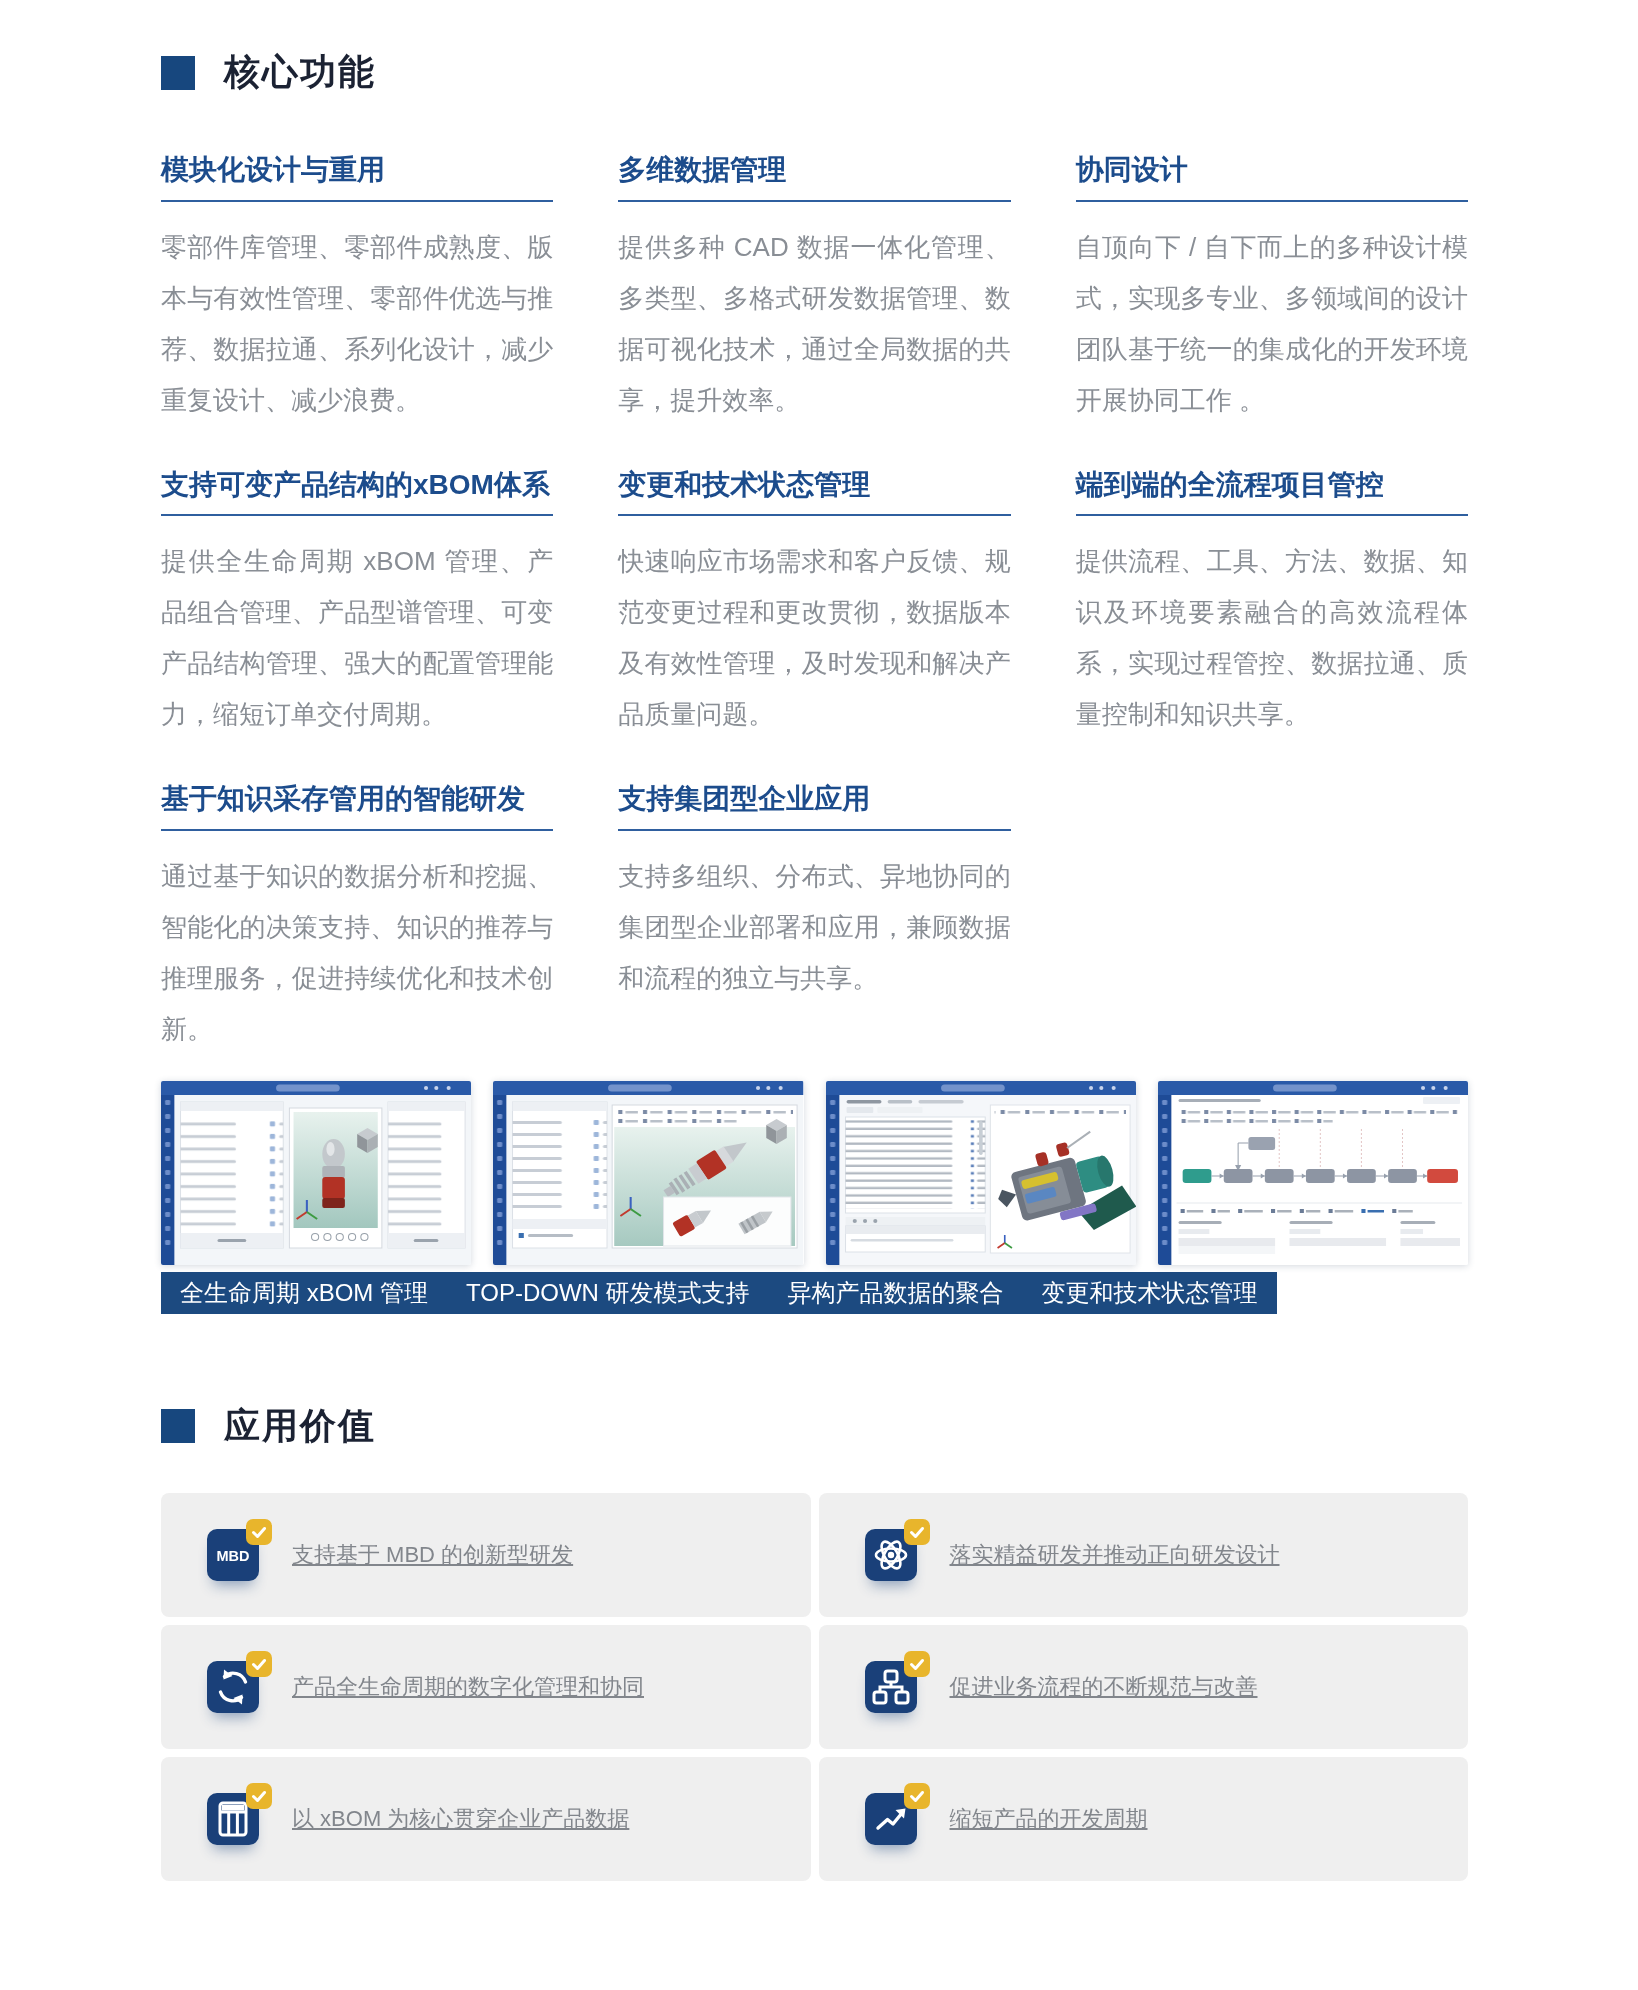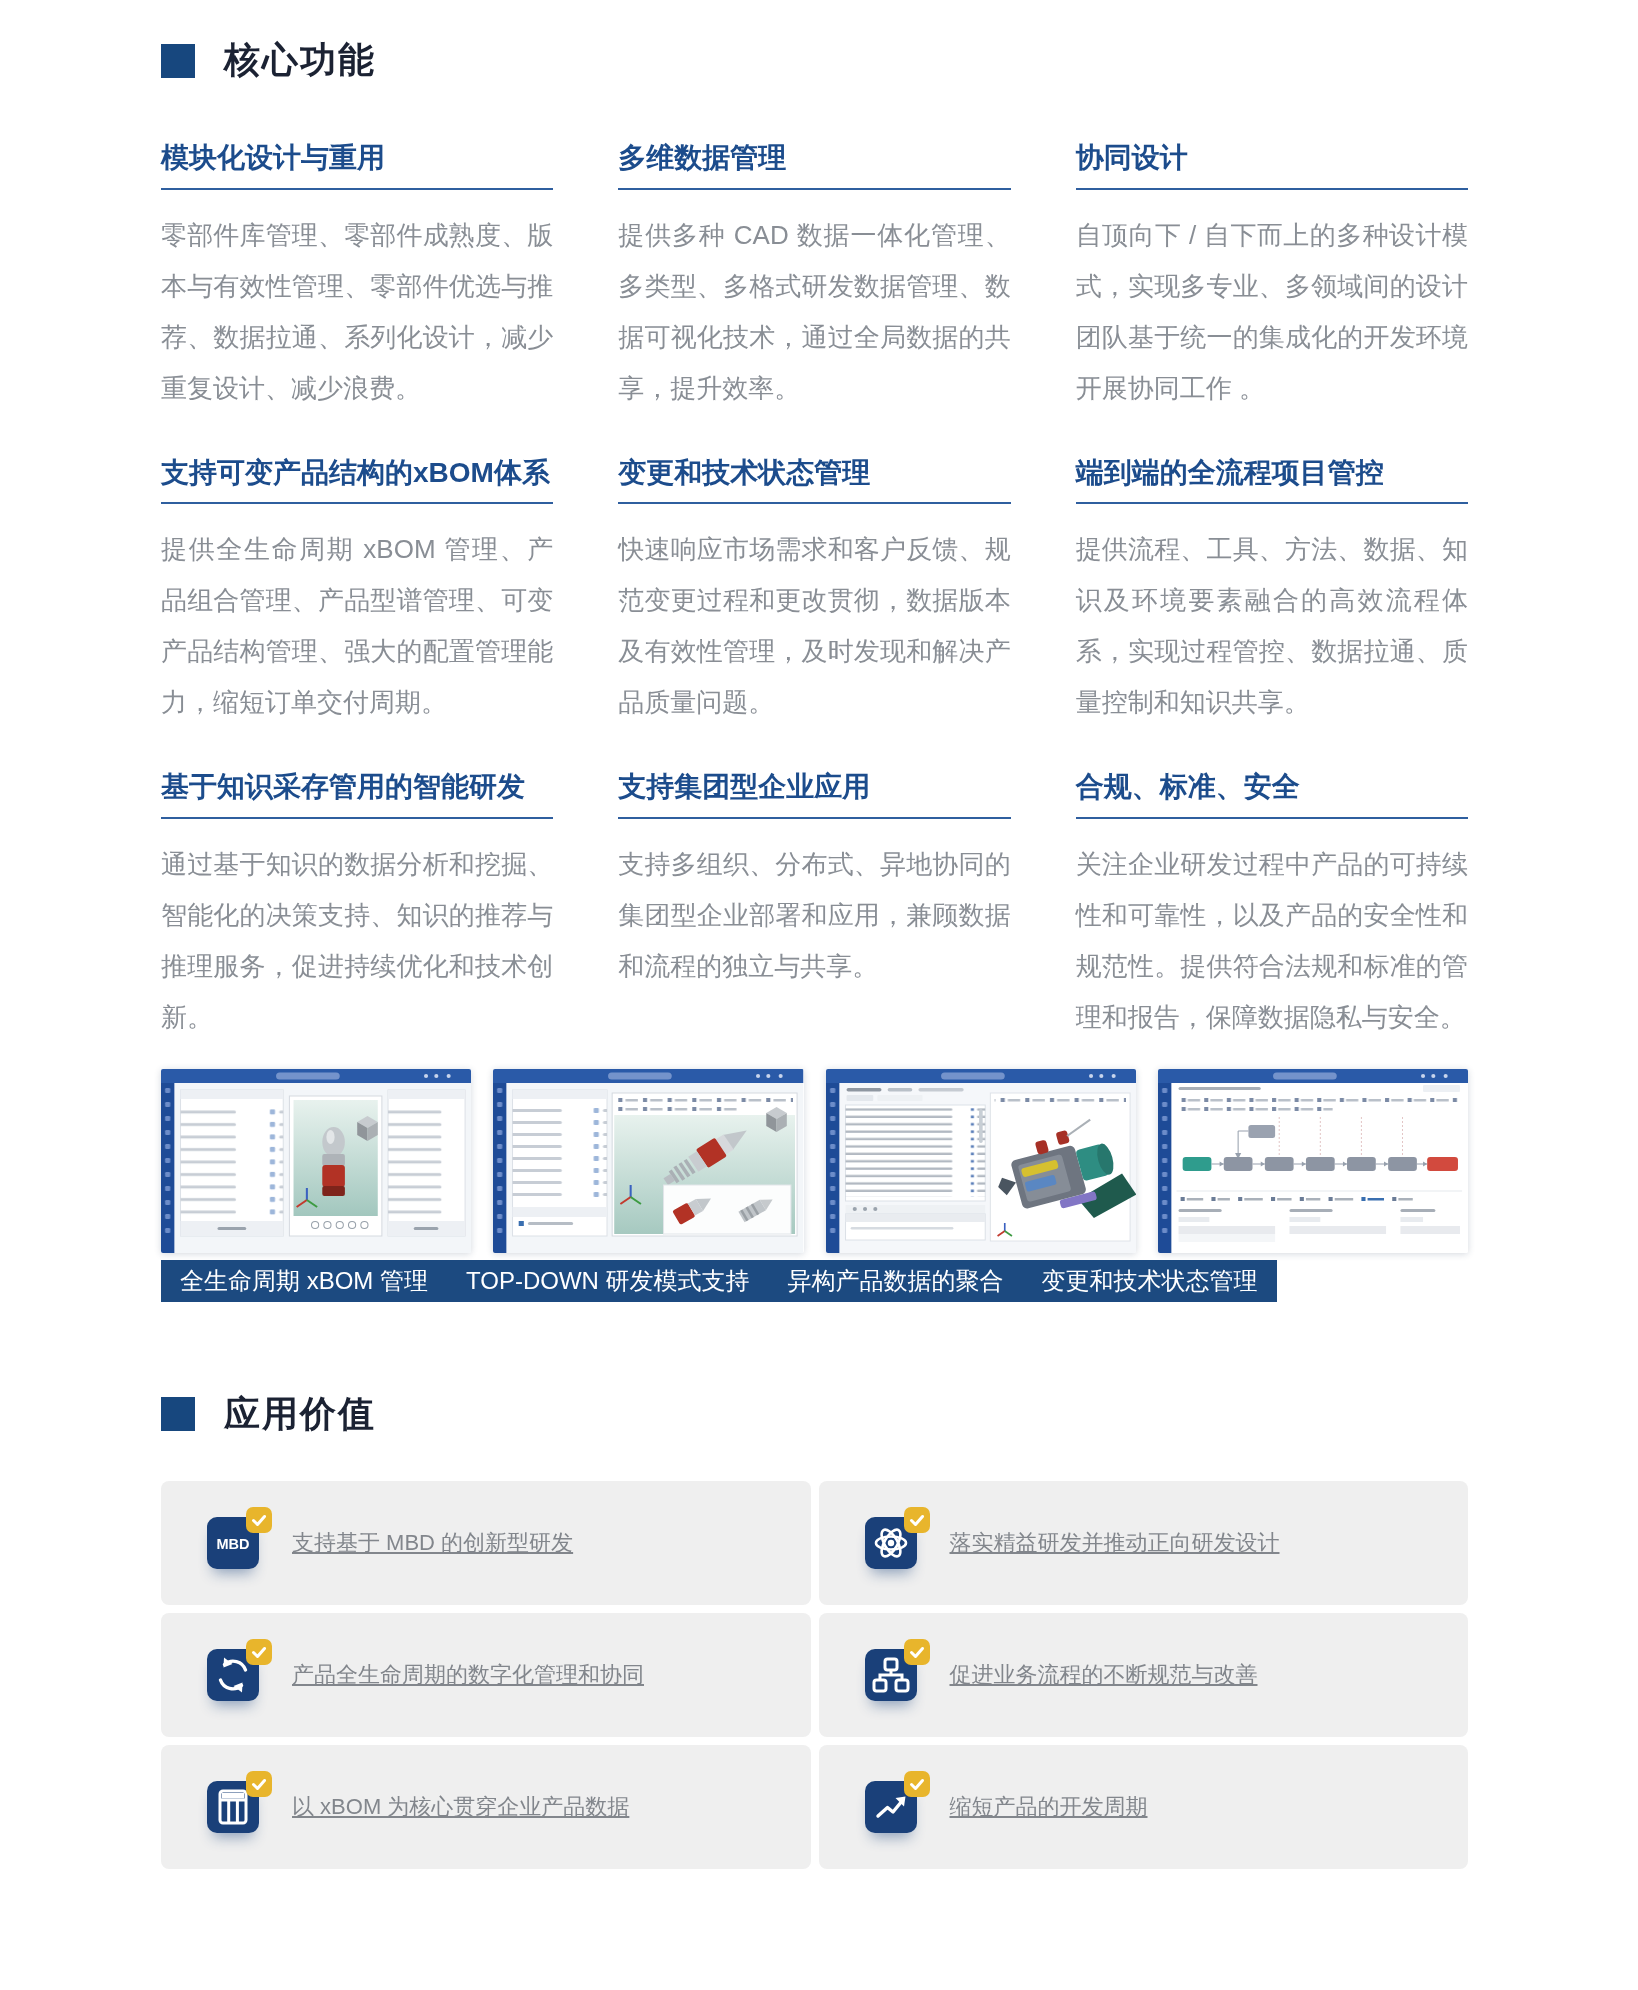--- a/index.html
+++ b/index.html
@@ -1,20 +1,20 @@
 <!DOCTYPE html>
 <html style="--accent: #17477e; --heading_blue: #1c4c8c; --rule_blue: #2f5f9f; --body_gray: #898e95; --caption_bg: #1c4a80; --card_bg: #efefef; --card_text: #82868c; --icon_bg: #1a4079; --badge_yellow: #e8b52c; --appbar_blue: #2a5aa8; --rail_blue: #1e4b97;"><head>
 <meta charset="utf-8">
 <style>
   html,body { margin:0; padding:0; }
   body {
     width:1638px; height:1990px; background:#ffffff; overflow:hidden;
     font-family:"Liberation Sans","DejaVu Sans",sans-serif;
   }
-  .content { width:1307px; margin-left:161px; padding-top:36px; }
+  .content { width:1307px; margin-left:161px; padding-top:48px; }
 
   
   .sec-head { display:flex; align-items:center; gap:29px; }
   .sec-head .sq { width:34px; height:34px; background:var(--accent,#17477e); flex:0 0 auto; }
   .sec-head h2 { margin:0; font-size:36px; font-weight:700; color:#1b2233; letter-spacing:2px; }
 
   
   .features { margin-top:56px; display:grid; grid-template-columns:repeat(3,1fr); column-gap:65px; row-gap:42px; }
   .feature h3 {
     margin:0; font-size:28px; font-weight:700; color:var(--heading_blue,#1c4c8c);
@@ -86,24 +86,20 @@
         <h3>端到端的全流程项目管控</h3>
         <p>提供流程、工具、方法、数据、知识及环境要素融合的高效流程体系，实现过程管控、数据拉通、质量控制和知识共享。</p>
       </article>
       <article class="feature">
         <h3>基于知识采存管用的智能研发</h3>
         <p>通过基于知识的数据分析和挖掘、智能化的决策支持、知识的推荐与推理服务，促进持续优化和技术创新。</p>
       </article>
       <article class="feature">
         <h3>支持集团型企业应用</h3>
         <p>支持多组织、分布式、异地协同的集团型企业部署和应用，兼顾数据和流程的独立与共享。</p>
-      </article>
-      <article class="feature">
-        <h3>合规、标准、安全</h3>
-        <p>关注企业研发过程中产品的可持续性和可靠性，以及产品的安全性和规范性。提供符合法规和标准的管理和报告，保障数据隐私与安全。</p>
       </article>
     </div>
 
     <div class="thumbs">
 
       <figure class="thumb">
         <svg viewBox="0 0 302 184" preserveAspectRatio="none">
           <defs>
             <linearGradient id="tgA" x1="0" y1="0" x2="0" y2="1">
               <stop offset="0" stop-color="#e8f2ee"></stop>

